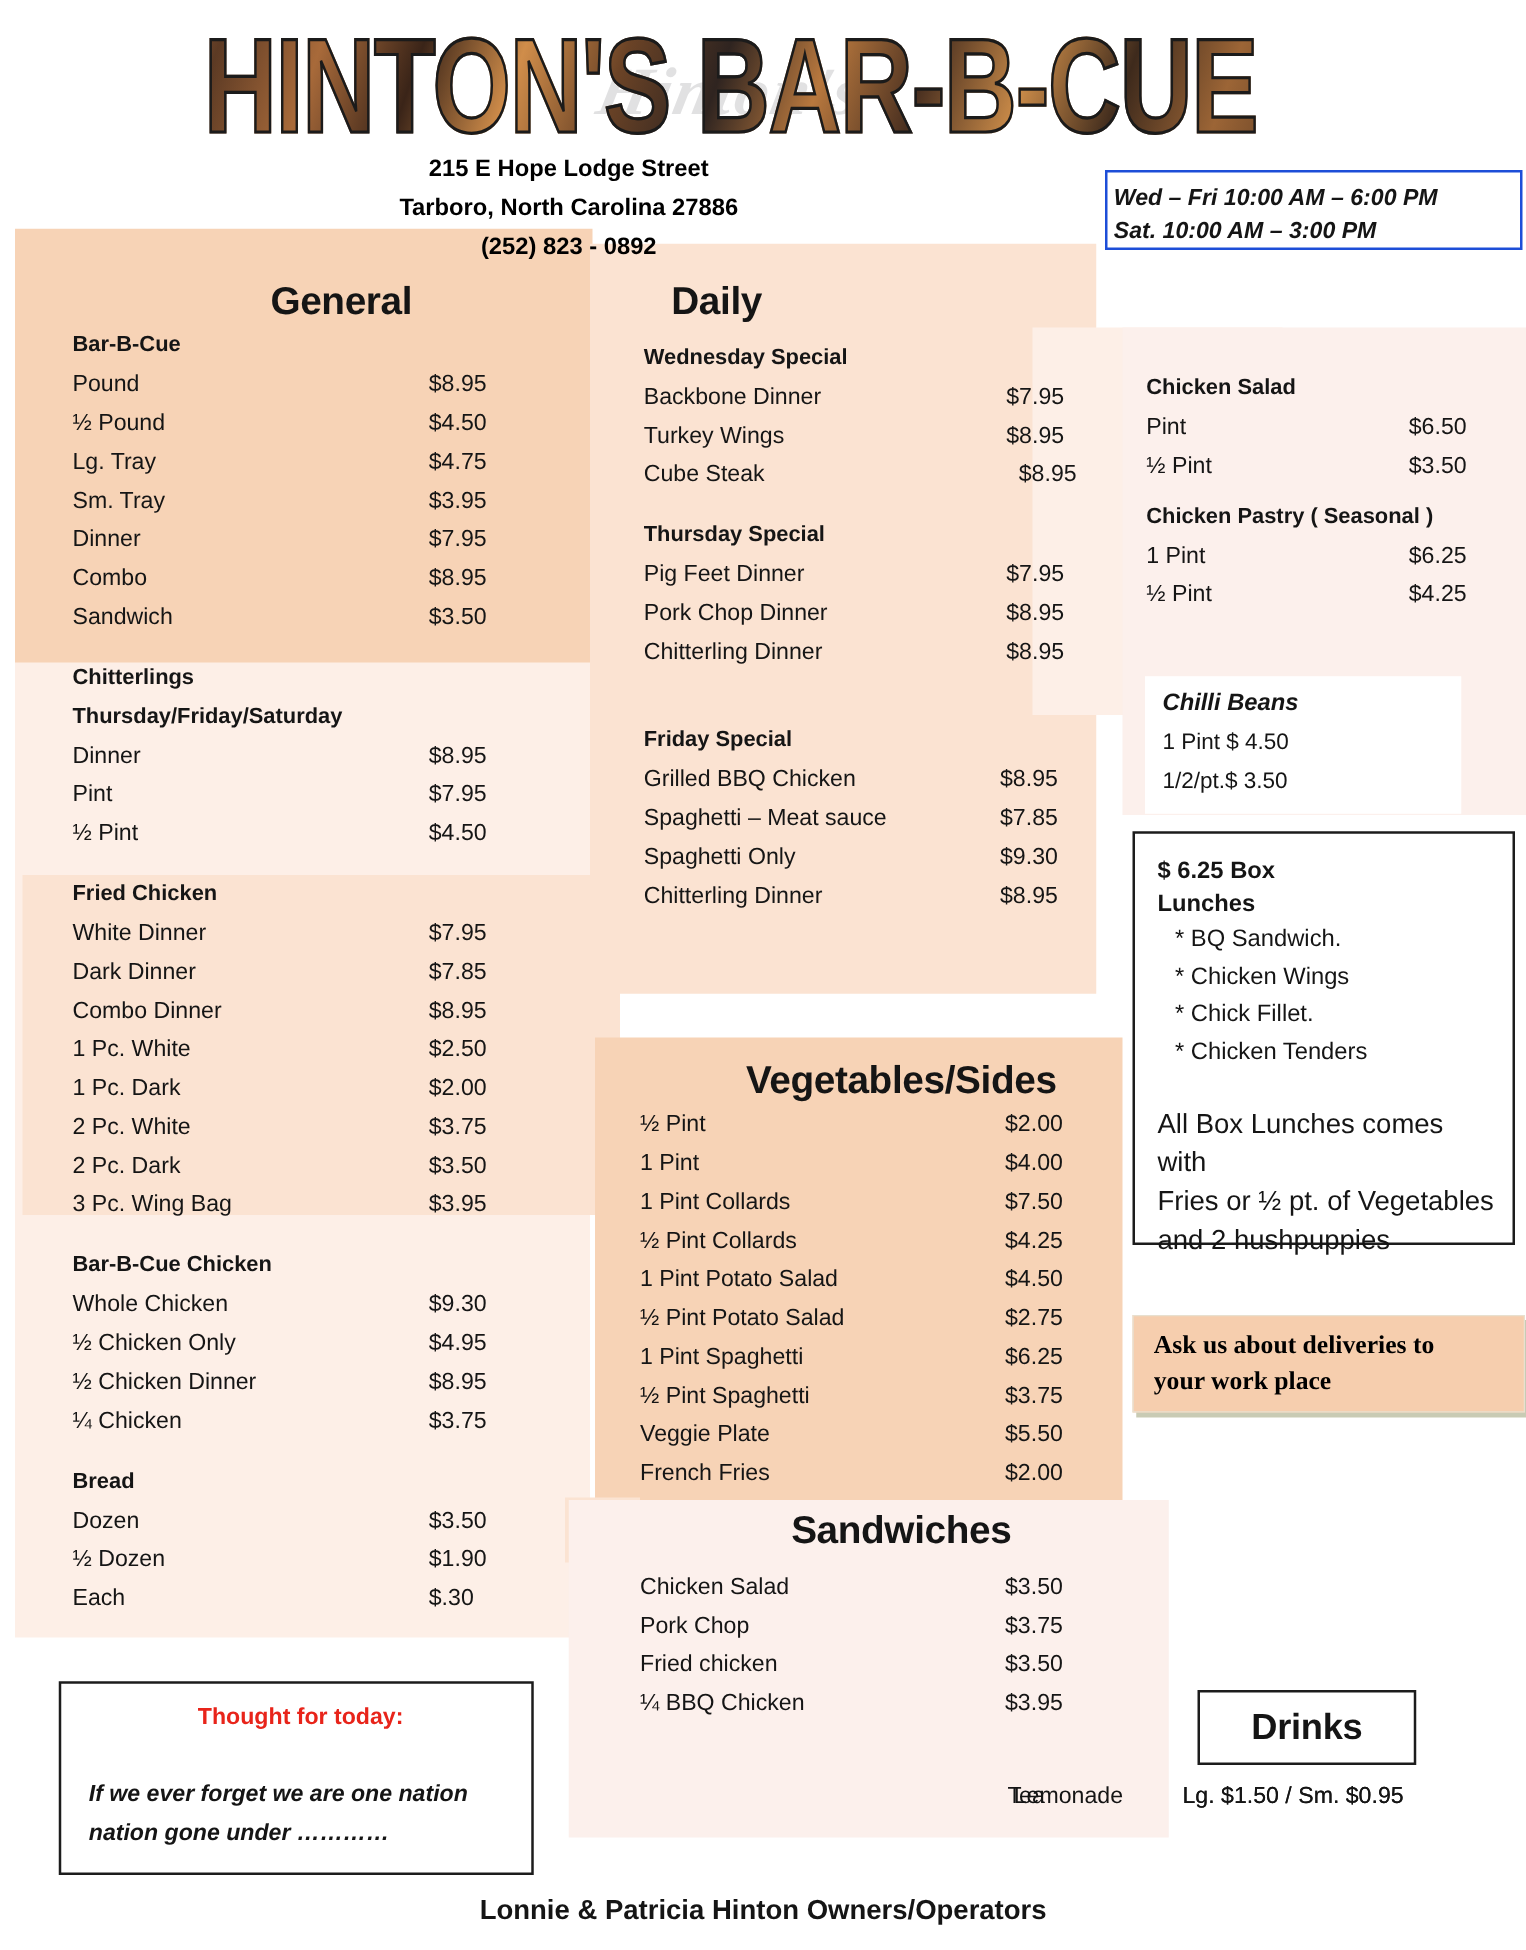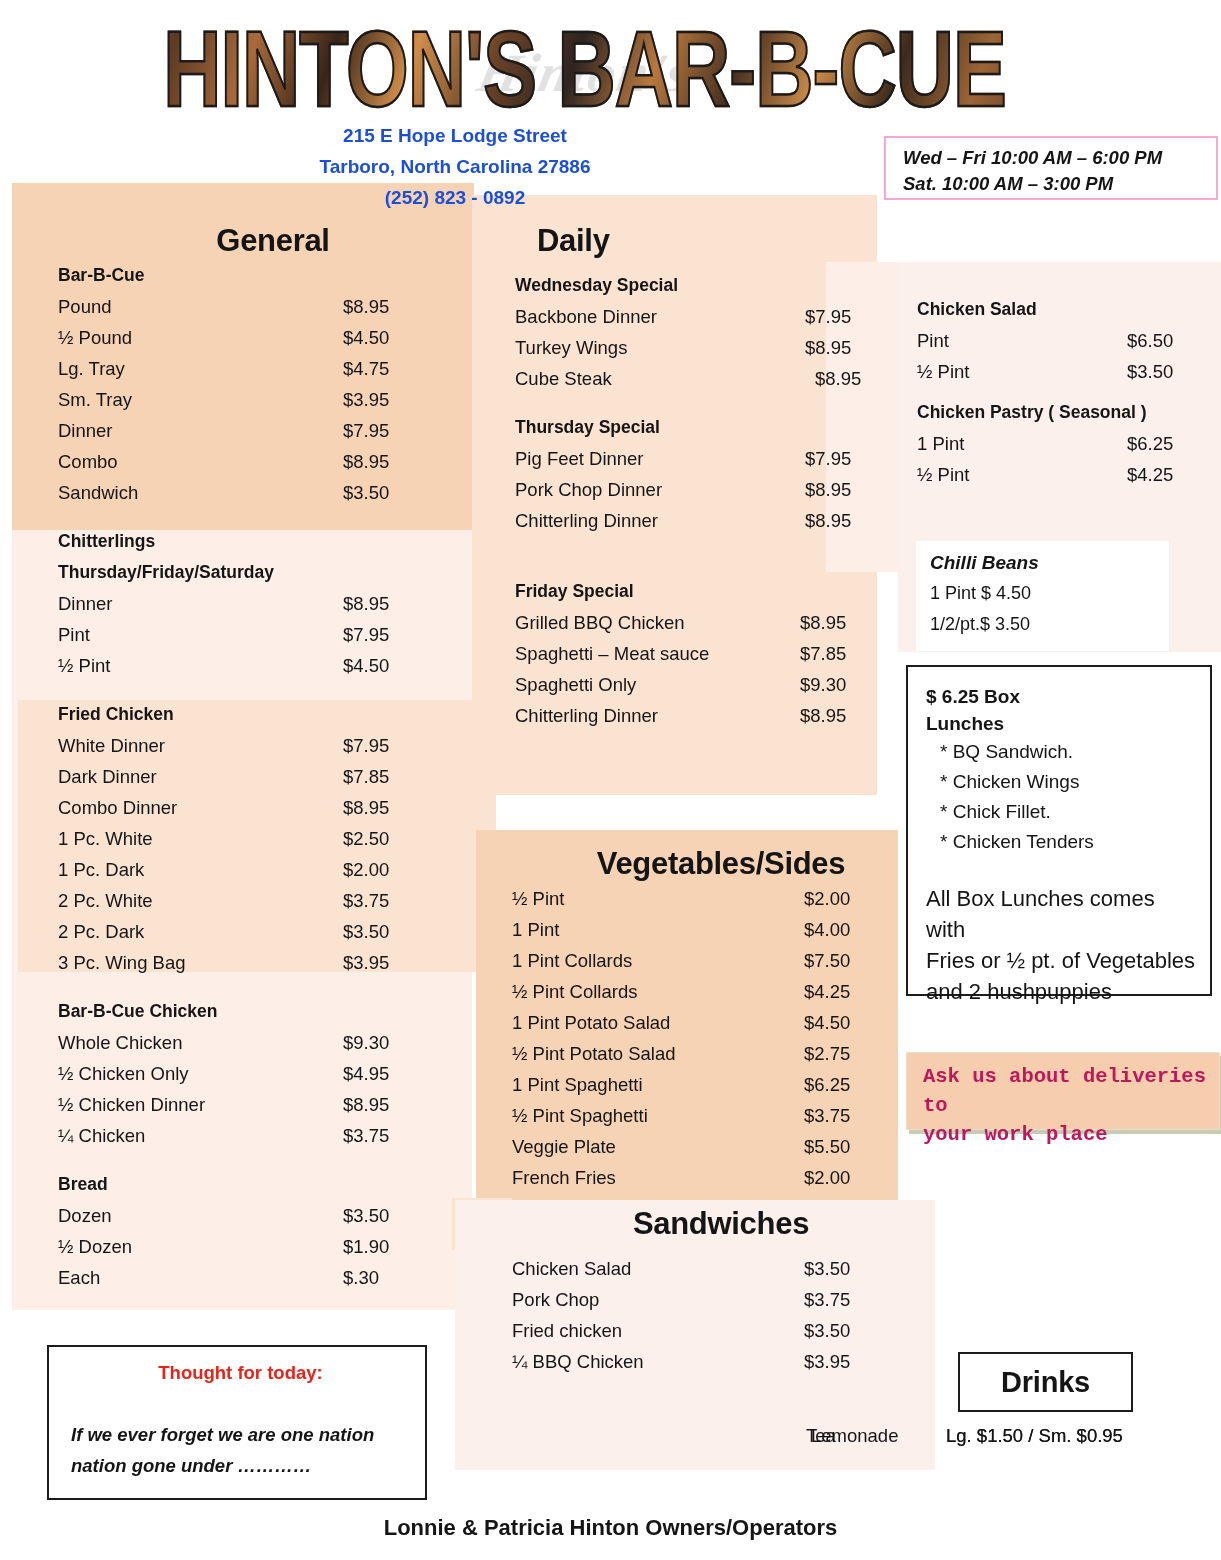--- a/index.html
+++ b/index.html
@@ -48,27 +48,27 @@
     -webkit-background-clip: text;
     background-clip: text;
     color: transparent;
     -webkit-text-stroke: 2px #1b1b1b;
     paint-order: stroke fill;
     white-space: nowrap;
   }
 
   
   #address { position: absolute; left: 0; top: 120px; width: 910px; text-align: center; z-index: 6; }
-  #address div { font-weight: bold; font-size: 19px; line-height: 31px; color: #1d4ed8; }
+  #address div { font-weight: bold; font-size: 19px; line-height: 31px; color: #000000; }
 
   
   #hours-box {
     position: absolute; left: 884px; top: 136px; width: 334px; height: 64px;
-    border: 2px solid #f9a8d4; background: #fff; z-index: 6;
-    padding: 7px 0 0 17px;
+    border: 2px solid #1d4ed8; background: #fff; z-index: 6;
+    padding: 7px 0 0 5px;
   }
   #hours-box div {
     font-weight: bold; font-style: italic; font-size: 18.5px; line-height: 26px;
     white-space: nowrap;
   }
 
   
   .col { position: absolute; z-index: 3; }
   .sect-title { font-weight: bold; font-size: 31px; text-align: center; line-height: 38px; letter-spacing: -0.3px; }
   .sub-head { font-weight: bold; font-size: 17.5px; line-height: 31px; white-space: nowrap; }
@@ -112,22 +112,22 @@
   #boxlunch .bl-note { font-size: 22px; line-height: 31px; }
 
   
   #delivery {
     position: absolute; left: 906px; top: 1052px; width: 314px; height: 78px; z-index: 6;
     background: #f6ceae; border: 1px solid #e8e0cf;
     box-shadow: 3px 4px 0 #c9cbb4;
     padding: 9px 0 0 16px;
   }
   #delivery div {
-    font-family: Liberation Mono, monospace;
-    font-weight: bold; font-size: 20.5px; line-height: 29px; color: #be185d;
+    font-family: Liberation Serif, serif;
+    font-weight: bold; font-size: 20.5px; line-height: 29px; color: #000000;
   }
 
   
   #col-veg { left: 512px; top: 845px; width: 400px; z-index: 4; }
   #col-veg .sect-title { margin-left: 18px; }
   #col-veg .plist { --px: 292px; }
   #col-veg .row { line-height: 31px; }
 
   
   #col-sand { left: 512px; top: 1205px; width: 400px; z-index: 4; }

